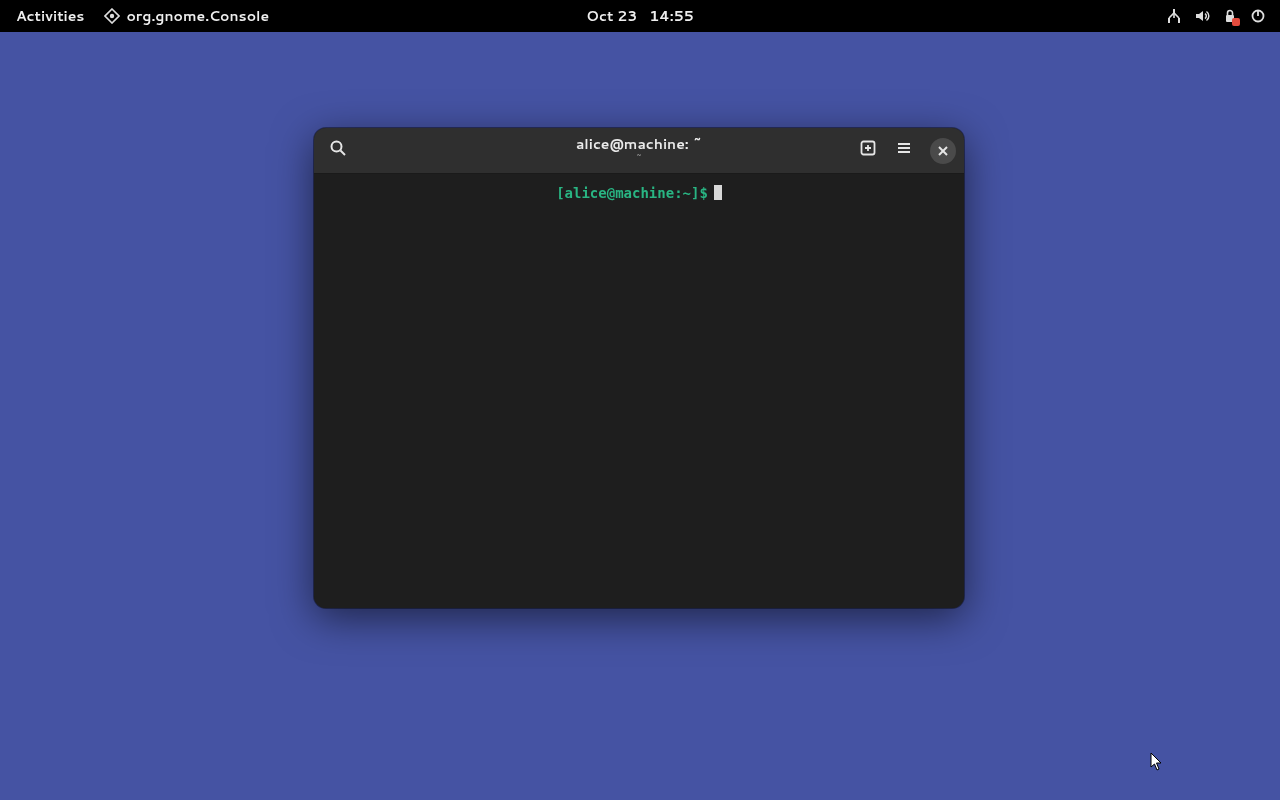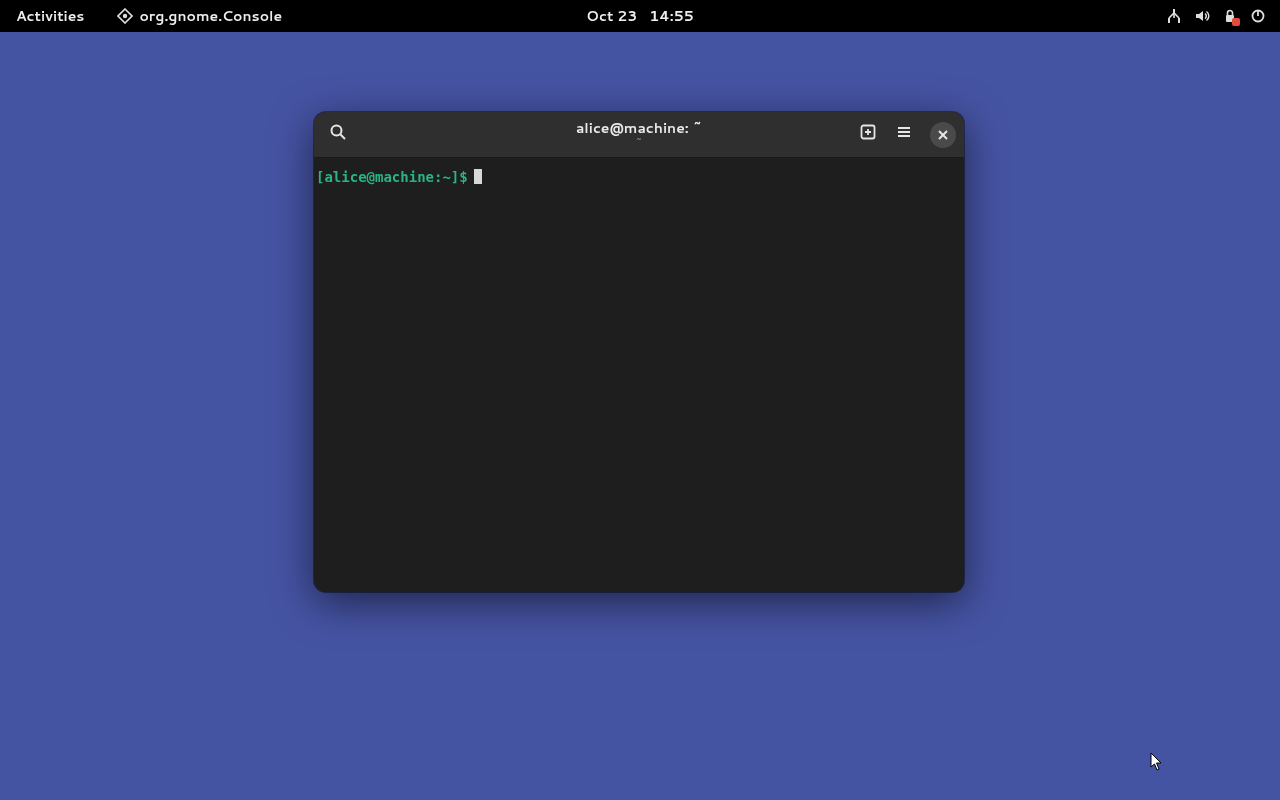--- a/index.html
+++ b/index.html
@@ -18,21 +18,21 @@
     background: #000;
     color: #eee;
     display: flex;
     align-items: center;
     font-size: 14px;
     font-weight: 600;
   }
   .topbar-left {
     display: flex;
     align-items: center;
-    gap: 33px;
+    gap: 20px;
     padding-left: 16px;
   }
   .topbar-app {
     display: flex;
     align-items: center;
     gap: 6px;
   }
   .topbar-center {
     position: absolute;
     left: 50%;
@@ -64,21 +64,21 @@
   .desktop {
     position: absolute;
     top: 32px; left: 0; right: 0; bottom: 0;
     background: #4553a3;
   }
 
   
   .window {
     position: absolute;
     left: 314px;
-    top: 80px;
+    top: 96px;
     width: 650px;
     height: 480px;
     background: #1e1e1e;
     border-radius: 12px;
     box-shadow: 0 10px 40px rgba(0,0,0,0.55), 0 0 0 1px rgba(0,0,0,0.4);
     display: flex;
     flex-direction: column;
     overflow: hidden;
   }
   .titlebar {
@@ -127,26 +127,27 @@
     background: #4a4a4a;
     display: flex;
     align-items: center;
     justify-content: center;
     margin-left: 6px;
   }
 
   .term {
     flex: 1;
     background: #1e1e1e;
-    padding: 10px 2px;
+    padding: 10px 18px;
     font-family: "DejaVu Sans Mono", "Menlo", monospace;
     font-size: 14px;
     line-height: 18px;
     color: #ddd;
     white-space: pre;
+    text-align: center;
   }
   .prompt {
     color: #29b583;
     font-weight: 600;
   }
   .cursor {
     display: inline-block;
     width: 8px;
     height: 15px;
     background: #d8d8d8;

